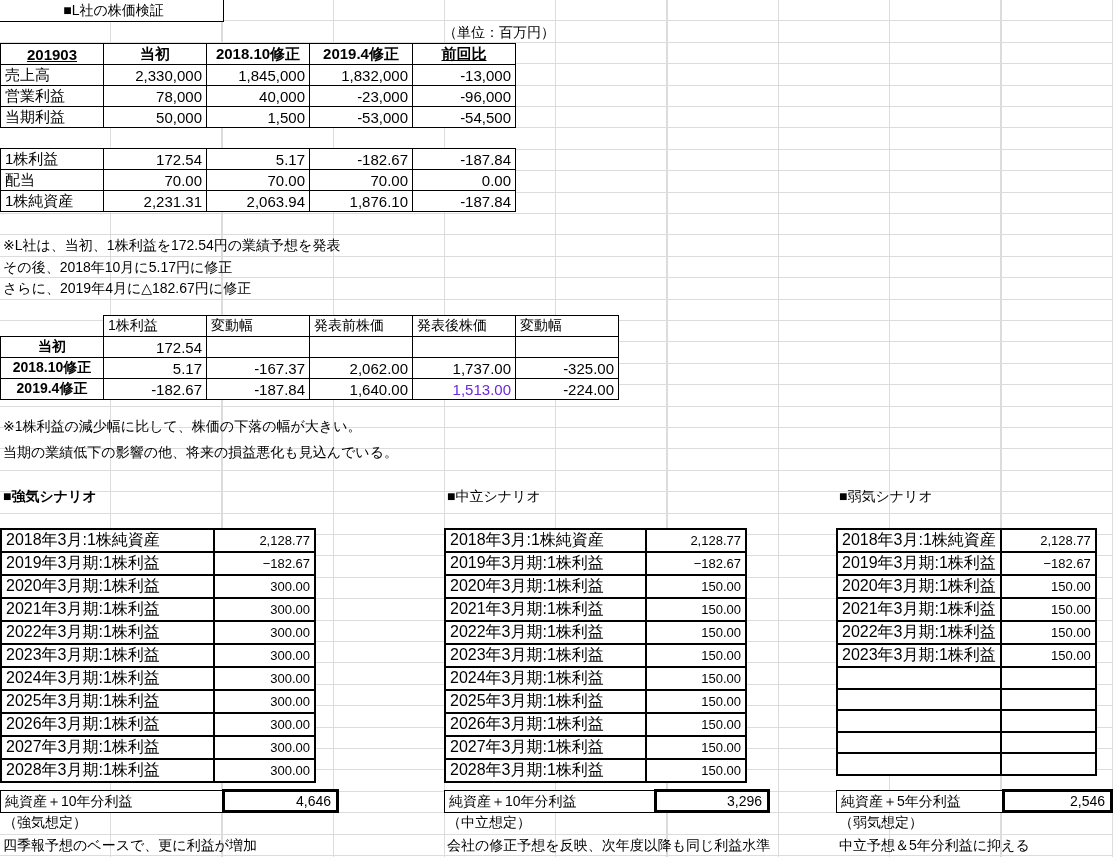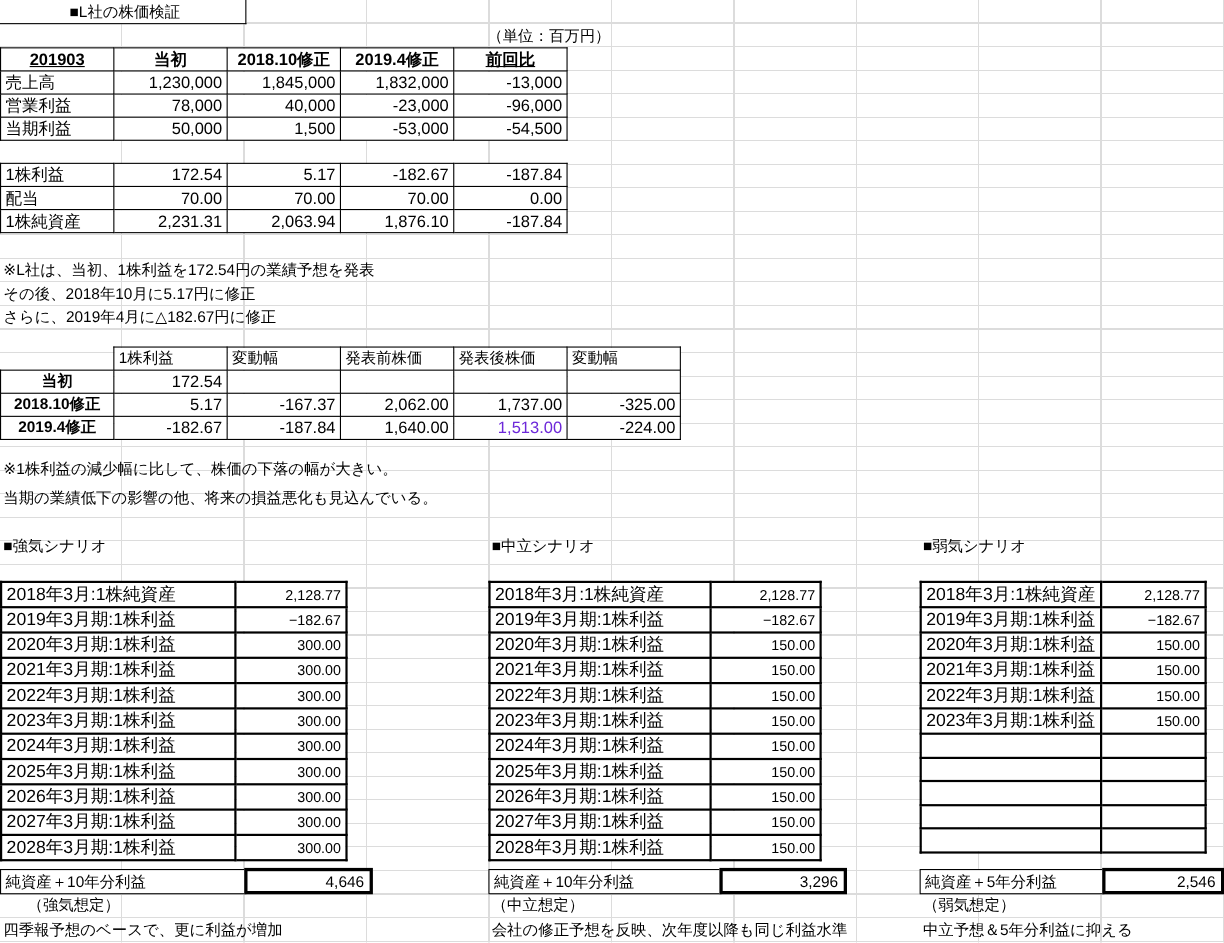--- a/index.html
+++ b/index.html
@@ -60,21 +60,21 @@
     <tbody>
         <tr>
       <th class="u">201903</th>
       <th>当初</th>
       <th>2018.10修正</th>
       <th>2019.4修正</th>
       <th class="u">前回比</th>
     </tr>
     <tr>
       <td class="lbl">売上高</td>
-      <td class="num">1,230,000</td>
+      <td class="num">2,330,000</td>
       <td class="num">1,845,000</td>
       <td class="num">1,832,000</td>
       <td class="num">-13,000</td>
     </tr>
     <tr>
       <td class="lbl">営業利益</td>
       <td class="num">78,000</td>
       <td class="num">40,000</td>
       <td class="num">-23,000</td>
       <td class="num">-96,000</td>
@@ -167,21 +167,21 @@
       <td class="num">1,640.00</td>
       <td class="num grey">1,513.00</td>
       <td class="num">-224.00</td>
     </tr>
   </tbody>
     </table>
 
   <div class="note" style="left:3px;top:416px;">※1株利益の減少幅に比して、株価の下落の幅が大きい。</div>
   <div class="note" style="left:3px;top:442px;">当期の業績低下の影響の他、将来の損益悪化も見込んでいる。</div>
 
-  <div class="scen-title" style="left:3px;">■強気シナリオ</div>
+  <div class="scen-title" style="left:3px;font-weight:bold;">■強気シナリオ</div>
   <div class="scen-title" style="left:447px;">■中立シナリオ</div>
   <div class="scen-title" style="left:839px;text-align:center;">■弱気シナリオ</div>
 
   <table class="sc sc-left">
     <colgroup>
         <col style="width:213px">
         <col style="width:101px">
       </colgroup>
     <tbody>
         <tr>
@@ -332,21 +332,21 @@
         </tr>
     <tr>
           <td class="lbl split"></td>
           <td class="num"></td>
         </tr>
   </tbody>
     </table>
 
   <div class="sum-label" style="left:0;width:214px;">純資産＋10年分利益</div>
   <div class="sum-value" style="left:222px;width:101px;">4,646</div>
-  <div class="note" style="left:3px;top:812px;margin-left:22px;">（強気想定）</div>
+  <div class="note" style="left:3px;top:812px;">（強気想定）</div>
   <div class="note" style="left:3px;top:835px;">四季報予想のベースで、更に利益が増加</div>
 
   <div class="sum-label" style="left:444px;width:202px;">純資産＋10年分利益</div>
   <div class="sum-value" style="left:654px;width:100px;">3,296</div>
   <div class="note" style="left:447px;top:812px;">（中立想定）</div>
   <div class="note" style="left:447px;top:835px;">会社の修正予想を反映、次年度以降も同じ利益水準</div>
 
   <div class="sum-label" style="left:836px;width:158px;">純資産＋5年分利益</div>
   <div class="sum-value" style="left:1002px;width:95px;">2,546</div>
   <div class="note" style="left:839px;top:812px;">（弱気想定）</div>

